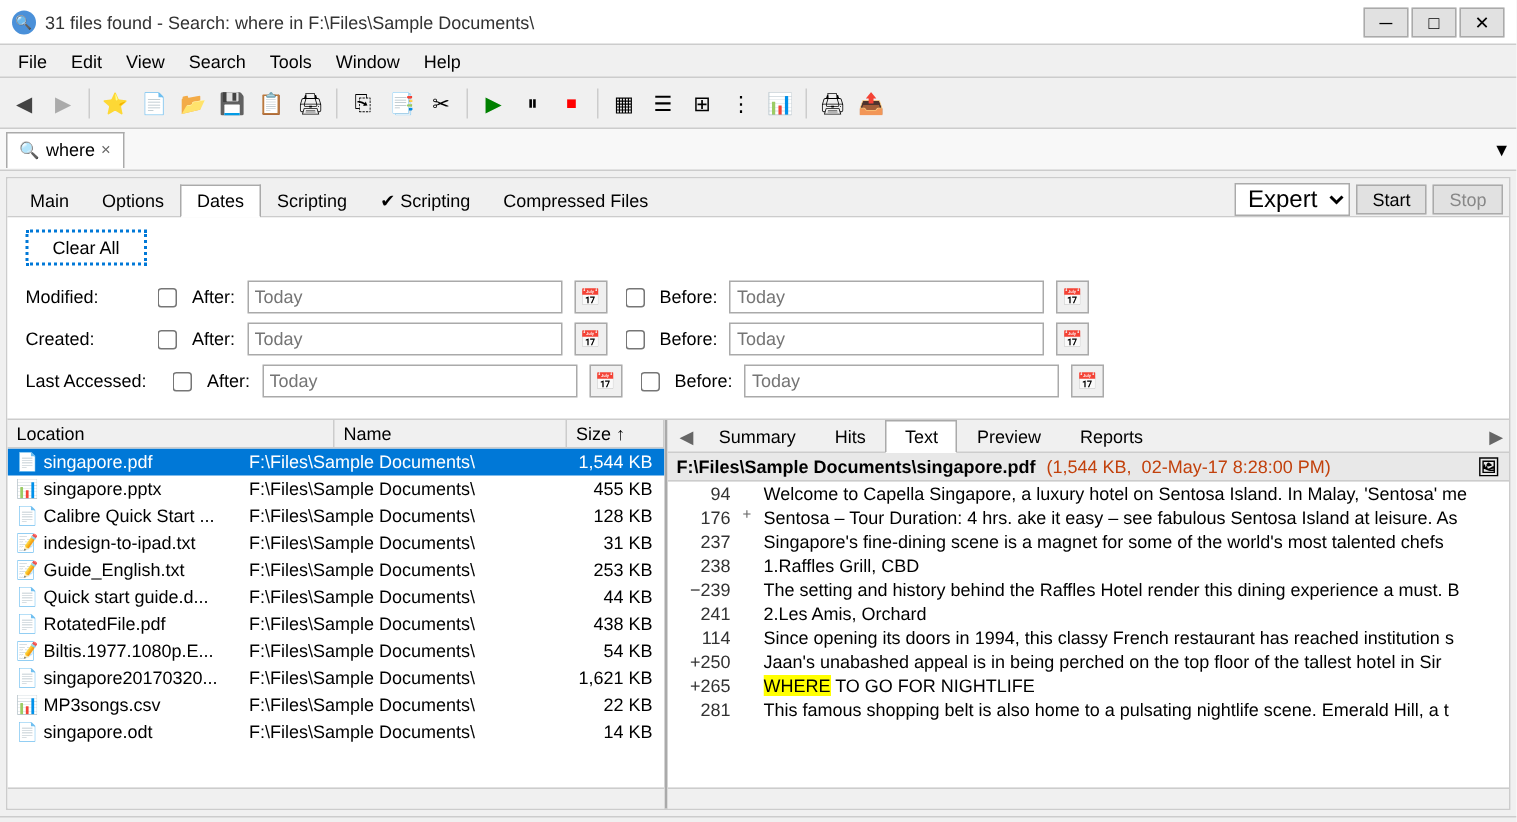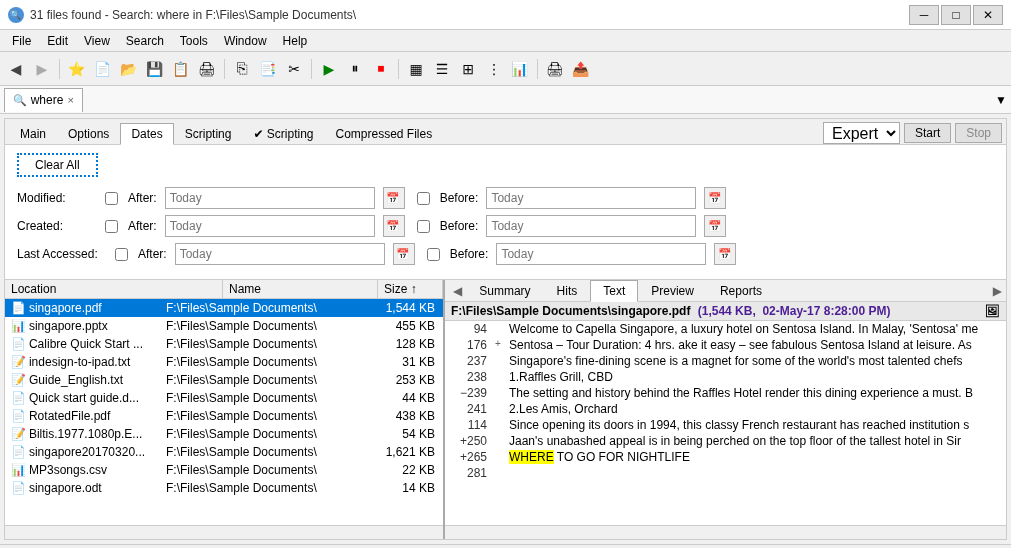--- a/index.html
+++ b/index.html
@@ -309,21 +309,21 @@
         <span class="res-tab">Summary</span>
         <span class="res-tab">Hits</span>
         <span class="res-tab active">Text</span>
         <span class="res-tab">Preview</span>
         <span class="res-tab">Reports</span>
         <span class="res-tab-arrow-right">▶</span>
       </div>
 
       <div class="result-file-header">
         <span>F:\Files\Sample Documents\singapore.pdf</span>
-        <span style="font-weight:bold; color:#4c1d95;">&nbsp;(1,544 KB,&nbsp; 02-May-17 8:28:00 PM)</span>
+        <span style="font-weight:normal; color:#c2410c;">&nbsp;(1,544 KB,&nbsp; 02-May-17 8:28:00 PM)</span>
         <span style="margin-left:auto; cursor:pointer;">🖼</span>
       </div>
 
       <div class="results-content">
         <div class="result-row">
           <span class="result-num">94</span>
           <span class="result-expand"></span>
           <span class="result-text">Welcome to Capella Singapore, a luxury hotel on Sentosa Island. In Malay, 'Sentosa' me</span>
         </div>
         <div class="result-row">
@@ -362,20 +362,21 @@
           <span class="result-text">Jaan's unabashed appeal is in being perched on the top floor of the tallest hotel in Sir</span>
         </div>
         <div class="result-row">
           <span class="result-num">+265</span>
           <span class="result-expand"></span>
           <span class="result-text"><span class="highlight">WHERE</span> TO GO FOR NIGHTLIFE</span>
         </div>
         <div class="result-row">
           <span class="result-num">281</span>
           <span class="result-expand"></span>
+          <span class="result-text">This famous shopping belt is also home to a pulsating nightlife scene. Emerald Hill, a t</span>
         </div>
       </div>
       <div style="height:14px; background:#f0f0f0; border-top:1px solid #ccc; overflow-x:auto;"></div>
     </div>
   </div>
 </div>
 
 <div class="status-bar">
   
   

